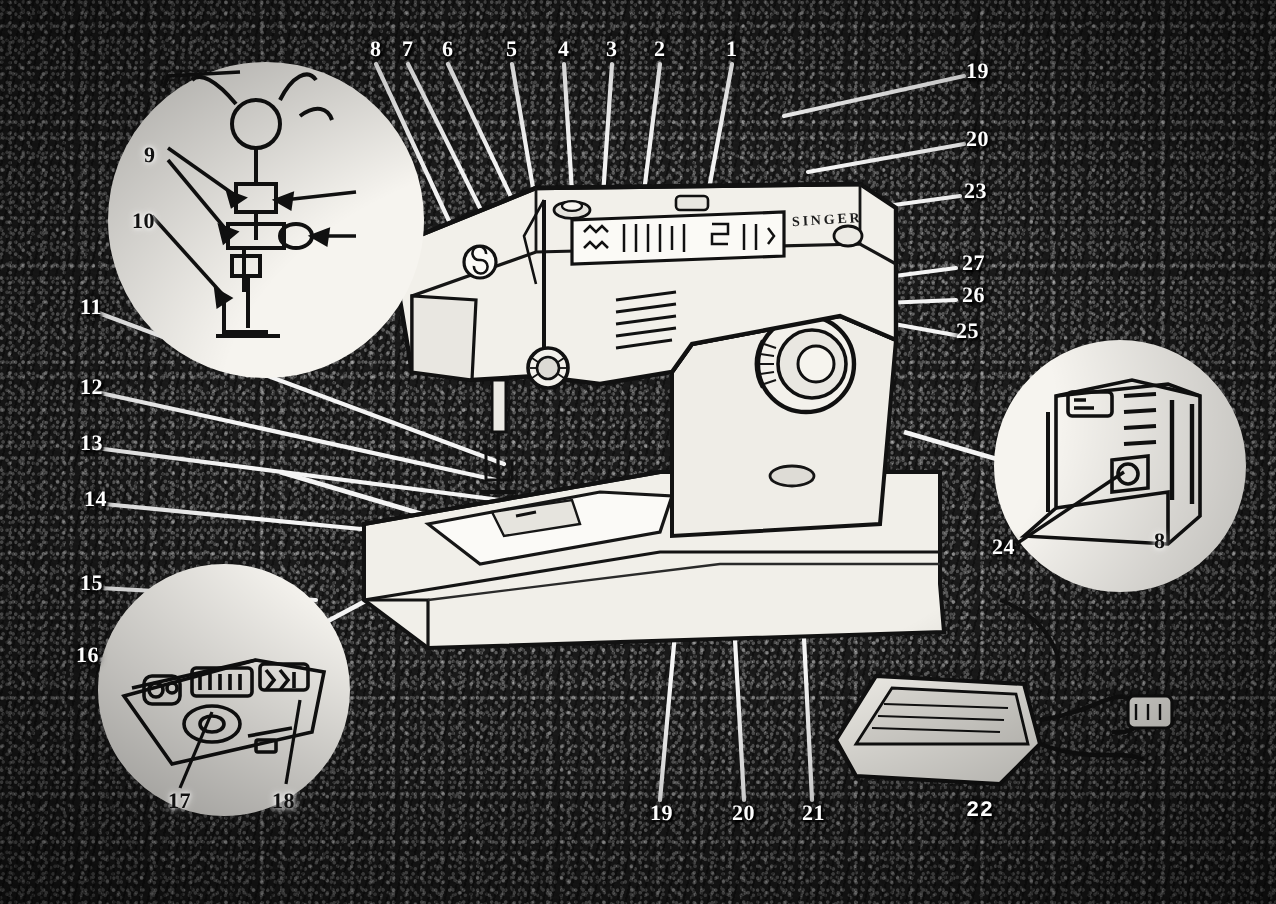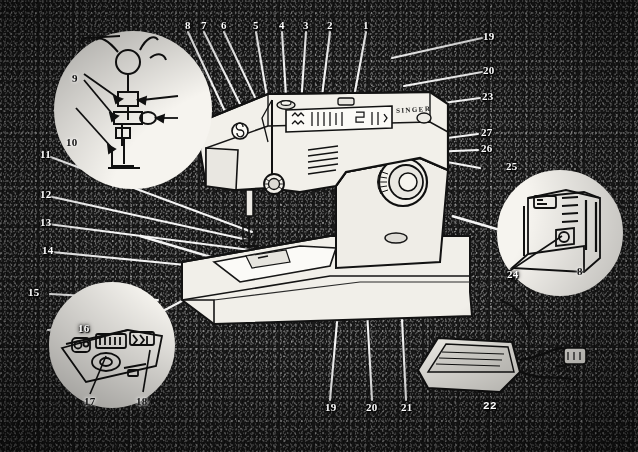--- a/index.html
+++ b/index.html
@@ -318,37 +318,37 @@
   <div class="num" style="left:253px;top:20px;">5</div>
   <div class="num" style="left:279px;top:20px;">4</div>
   <div class="num" style="left:303px;top:20px;">3</div>
   <div class="num" style="left:327px;top:20px;">2</div>
   <div class="num" style="left:363px;top:20px;">1</div>
 
   <div class="num" style="left:40px;top:149px;">11</div>
   <div class="num" style="left:40px;top:189px;">12</div>
   <div class="num" style="left:40px;top:217px;">13</div>
   <div class="num" style="left:42px;top:245px;">14</div>
-  <div class="num" style="left:28px;top:287px;">15</div>
-  <div class="num" style="left:38px;top:323px;margin-left:40px;">16</div>
+  <div class="num" style="left:40px;top:287px;">15</div>
+  <div class="num" style="left:38px;top:323px;">16</div>
 
   <div class="num" style="left:483px;top:31px;">19</div>
   <div class="num" style="left:483px;top:65px;">20</div>
   <div class="num" style="left:482px;top:91px;">23</div>
   <div class="num" style="left:481px;top:127px;">27</div>
   <div class="num" style="left:481px;top:143px;text-align:center;">26</div>
-  <div class="num" style="left:506px;top:161px;">25</div>
+  <div class="num" style="left:478px;top:161px;">25</div>
 
   <div class="num" style="left:325px;top:402px;">19</div>
   <div class="num" style="left:366px;top:402px;">20</div>
   <div class="num" style="left:401px;top:402px;">21</div>
   <div class="num" style="left:483px;top:401px;font-family:Liberation Mono, monospace;">22</div>
 
   <div class="num dk" style="left:72px;top:73px;">9</div>
-  <div class="num dk" style="left:66px;top:106px;margin-top:31px;">10</div>
+  <div class="num dk" style="left:66px;top:106px;">10</div>
   <div class="num dk" style="left:84px;top:396px;">17</div>
   <div class="num dk" style="left:136px;top:396px;">18</div>
-  <div class="num" style="left:507px;top:269px;">24</div>
+  <div class="num" style="left:496px;top:269px;">24</div>
   <div class="num dk" style="left:577px;top:266px;">8</div>
 
   <div class="brand" style="left:396px;top:106px;">SINGER</div>
 
 </div>
 
 </body></html>

